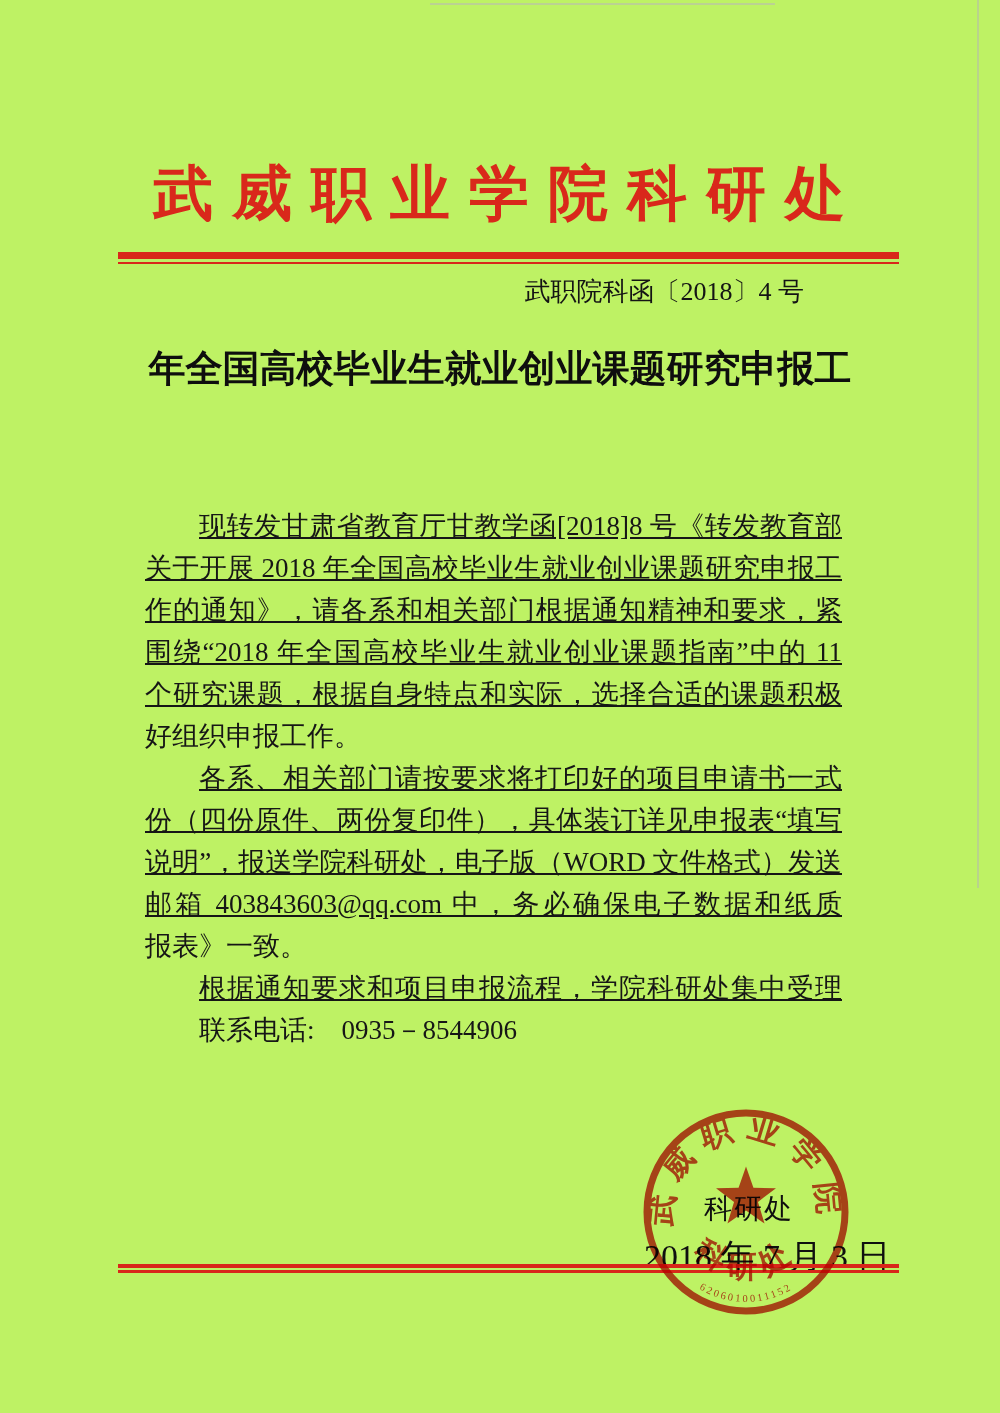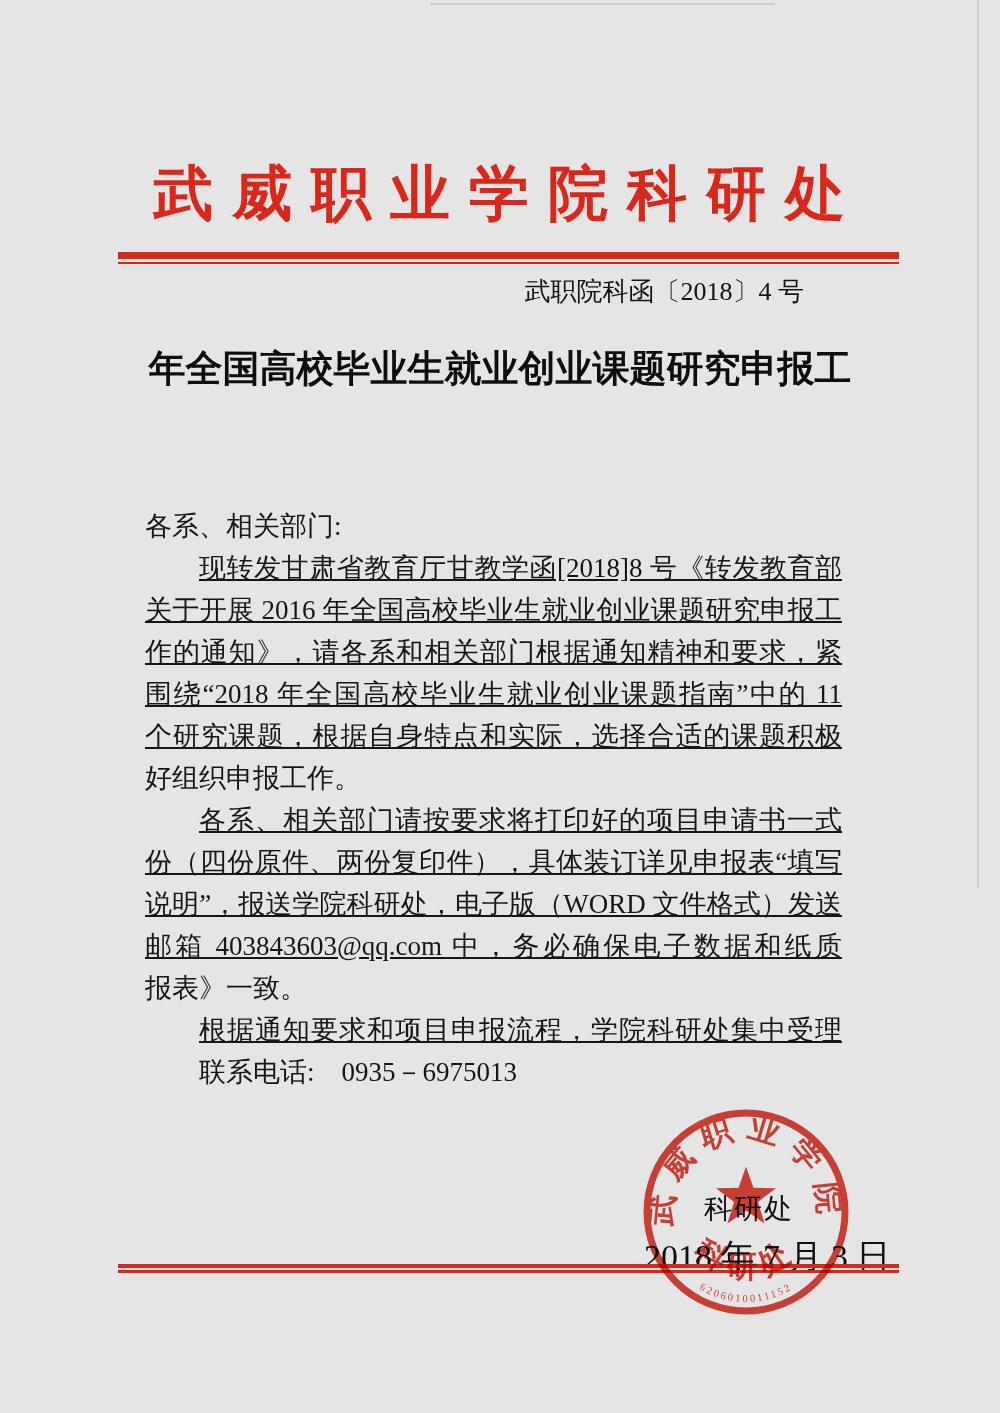--- a/index.html
+++ b/index.html
@@ -1,18 +1,18 @@
 <!DOCTYPE html>
 <html lang="zh"><head>
 <meta charset="utf-8">
 <style>
   html,body{margin:0;padding:0;background:#ffffff;}
   .page{
     position:relative;width:1000px;height:1413px;
-    background:#e5e5e5;overflow:hidden;
+    background:#bef264;overflow:hidden;
     font-family:"Liberation Serif","DejaVu Serif",serif;
     color:#1a1a1a;
   }
   
   .artifact-top{position:absolute;left:430px;top:3px;width:345px;height:2px;background:#b8b8b8;opacity:.55;}
   .artifact-right{position:absolute;left:977px;top:0;width:2px;height:888px;background:#b4b4b4;opacity:.5;}
 
   
   .agency-title{
     position:absolute;left:100px;top:154px;width:800px;
@@ -73,34 +73,33 @@
     <div class="bar2"></div>
   </div>
 
   <div class="doc-number">武职院科函〔2018〕4 号</div>
 
   <div class="notice-title">
     <div>年全国高校毕业生就业创业课题研究申报工</div>
   </div>
 
   <div class="body-block">
-    <div class="bline">各系、相关部门:</div>
     <div class="bline indent fill">现转发甘肃省教育厅甘教学函[2018]8 号《转发教育部</div>
-    <div class="bline fill">关于开展 2016 年全国高校毕业生就业创业课题研究申报工</div>
+    <div class="bline fill">关于开展 2018 年全国高校毕业生就业创业课题研究申报工</div>
     <div class="bline fill">作的通知》，请各系和相关部门根据通知精神和要求，紧紧</div>
     <div class="bline fill">围绕“2018 年全国高校毕业生就业创业课题指南”中的 11</div>
     <div class="bline fill">个研究课题，根据自身特点和实际，选择合适的课题积极做</div>
     <div class="bline">好组织申报工作。</div>
     <div class="bline indent fill">各系、相关部门请按要求将打印好的项目申请书一式六</div>
     <div class="bline fill">份（四份原件、两份复印件），具体装订详见申报表“填写</div>
     <div class="bline fill">说明”，报送学院科研处，电子版（WORD 文件格式）发送至</div>
     <div class="bline fill">邮箱 403843603@qq.com 中，务必确保电子数据和纸质《申</div>
     <div class="bline">报表》一致。</div>
     <div class="bline indent fill">根据通知要求和项目申报流程，学院科研处集中受理申</div>
-    <div class="bline indent">联系电话:　0935－6975013</div>
+    <div class="bline indent">联系电话:　0935－8544906</div>
   </div>
 
   <div class="sig-dept">科研处</div>
   <div class="sig-date">2018 年 7 月 3 日</div>
 
   <div class="rule rule-bottom">
     <div class="bar1"></div>
     <div class="bar2"></div>
   </div>
 

